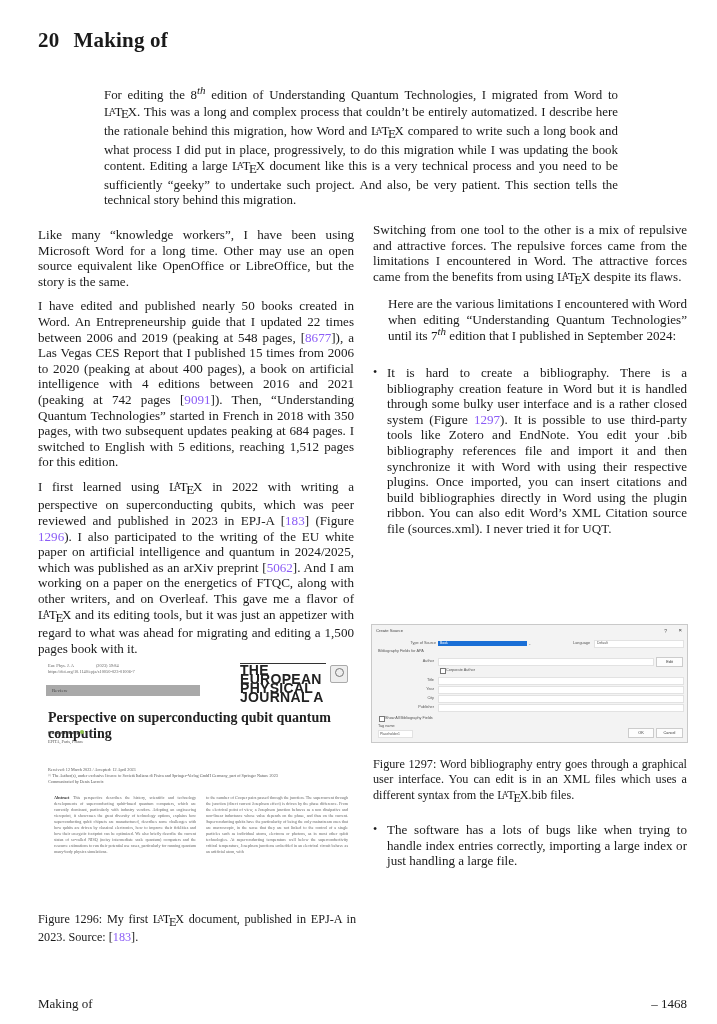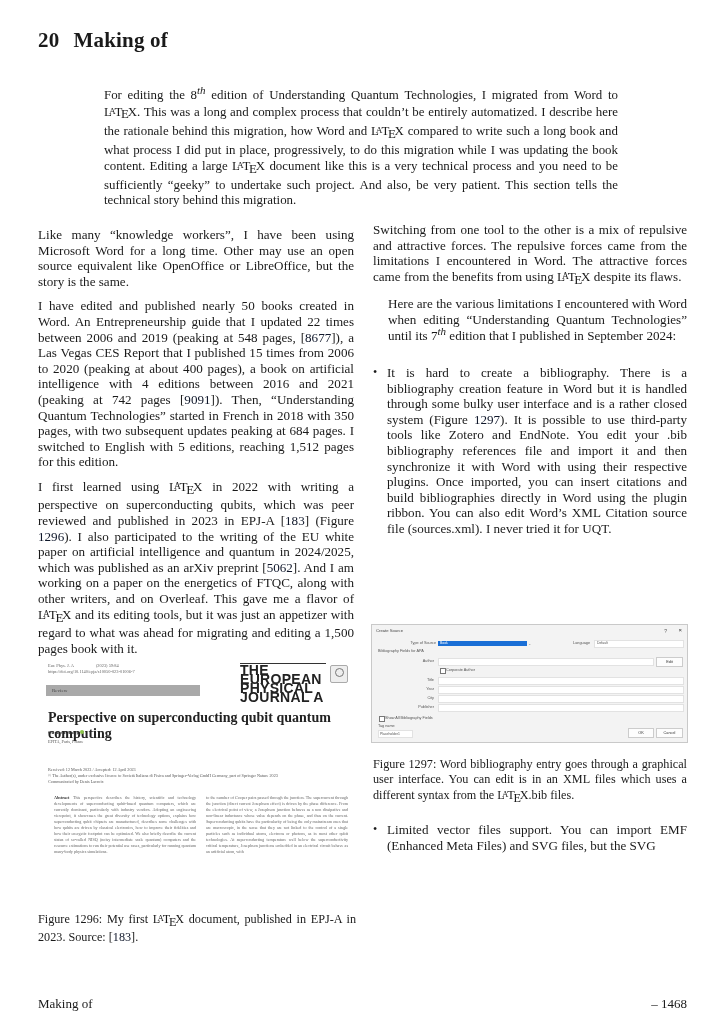--- a/index.html
+++ b/index.html
@@ -20,21 +20,21 @@
     text-align: justify;
   }
   .col {
     position: absolute; font-family: "Liberation Serif", serif;
     font-size: 13.1px; line-height: 15.6px; text-align: justify;
   }
   .col-left { left: 38px; top: 227px; width: 316px; }
   .col-right { left: 373px; top: 222px; width: 314px; }
   .col p { margin: 0 0 9px 0; }
   sup { font-size: 11px; font-style: italic; line-height: 0; }
-  .cite { color: #0f172a; }
+  .cite { color: #8b5cf6; }
   .latex { font-variant: normal; }
   .latex .a { font-size: 0.72em; vertical-align: 0.22em; margin-left: -0.32em; margin-right: -0.12em; }
   .latex .e { vertical-align: -0.22em; margin-left: -0.1em; margin-right: -0.1em; }
   .section-title { font-size: 16.4px; font-weight: bold; margin: 0 0 14px 0; line-height: 20px; }
   .section-title .num { margin-right: 14px; }
   ul.bullets { list-style: none; margin: 0; padding: 0; }
   ul.bullets li { position: relative; padding-left: 14px; margin-bottom: 9px; }
   ul.bullets li::before { content: "•"; position: absolute; left: 0; top: 0; font-size: 12px; }
   .caption { font-size: 12.2px; line-height: 15px; }
 
@@ -179,18 +179,18 @@
   <div class="btn" style="left:256px; top:103px; width:24px;">OK</div>
   <div class="btn" style="left:284px; top:103px; width:25px;">Cancel</div>
 </div>
 
 <div class="col fig1297-caption caption">
   <span>Figure 1297: Word bibliography entry goes through a graphical user interface. You can edit is in an XML files which uses a different syntax from the </span><span class="latex"><span>L</span><span class="a">A</span><span>T</span><span class="e">E</span><span>X</span></span><span>.bib files.</span>
 </div>
 
 <div class="col col-right2">
   <ul class="bullets">
-    <li>Limited vector files support. You can import EMF (Enhanced Meta Files) and SVG files, but the SVG</li>
+    <li>The software has a lots of bugs like when trying to handle index entries correctly, importing a large index or just handling a large file.</li>
   </ul>
 </div>
 
 <div class="footer-left">Making of</div>
 <div class="footer-right">– 1468</div>
 
 </body></html>

